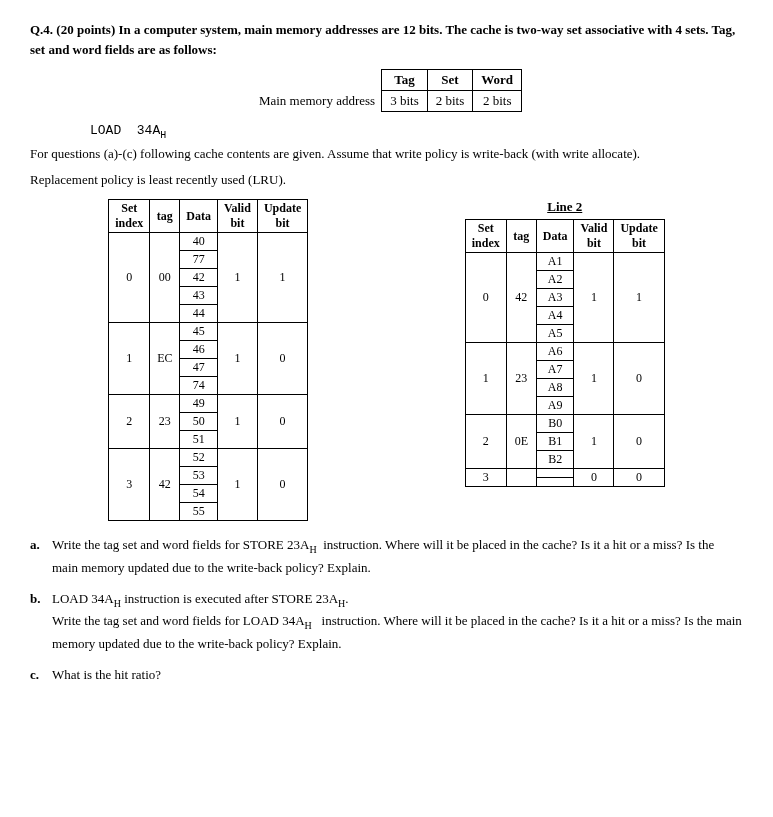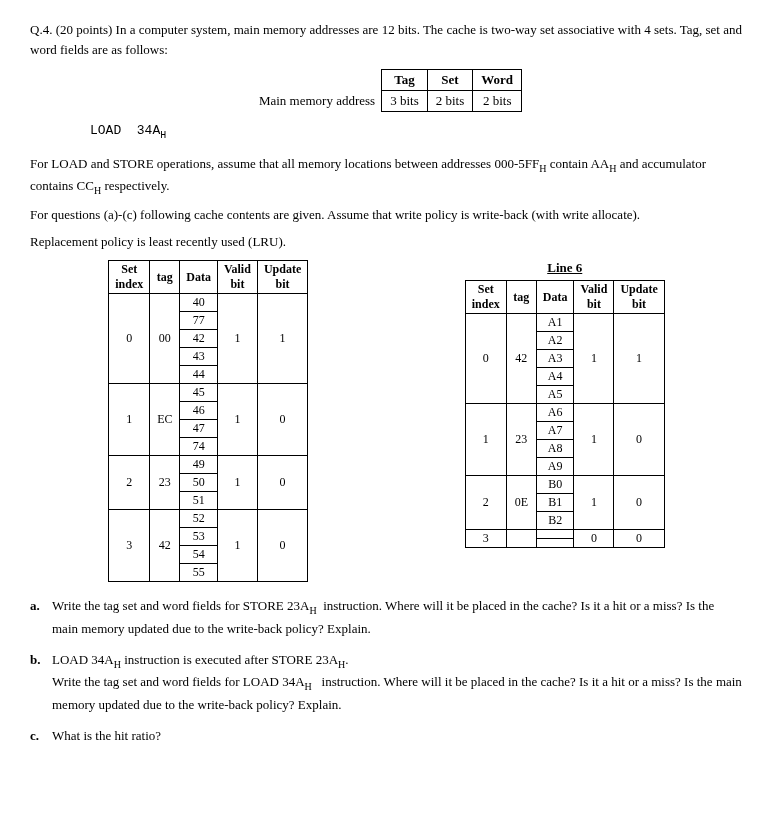--- a/index.html
+++ b/index.html
@@ -8,20 +8,21 @@
       font-size: 13px;
       background: #fff;
       color: #000;
       padding: 20px 30px;
       width: 773px;
       min-height: 817px;
     }
     .question-text {
       line-height: 1.5;
       margin-bottom: 10px;
+      font-weight: bold;
     }
     .memory-table-container {
       display: flex;
       justify-content: center;
       margin: 8px 0;
     }
     .memory-table {
       border-collapse: collapse;
       font-size: 13px;
     }
@@ -116,23 +117,20 @@
     </tbody>
       </table>
   </div>
 
   <div class="store-load">
     <div>
       LOAD &nbsp;34A<sub>H</sub>
     </div>
   </div>
 
-  <div class="para" style="margin-top:10px;">
-    For LOAD and STORE operations, assume that all memory locations between addresses 000-5FF<sub>H</sub> contain AA<sub>H</sub> and accumulator contains CC<sub>H</sub> respectively.
-  </div>
 
   <div class="para">
     For questions (a)-(c) following cache contents are given. Assume that write policy is <span class="bold">write-back</span> (with write allocate).
   </div>
 
   <div class="para">
     Replacement policy is <span class="bold">least recently used</span> (LRU).
   </div>
 
   <div class="tables-wrapper">
@@ -216,21 +214,21 @@
             </tr>
           <tr>
               <td>55</td>
             </tr>
         </tbody>
       </table>
     </div>
 
     <div>
       <div class="line-title">
-        <span>Line 6</span>
+        <span>Line 2</span>
       </div>
       <table class="cache-table">
         <thead>
           <tr>
             <th>Set<br>index</th>
             <th>tag</th>
             <th>Data</th>
             <th>Valid<br>bit</th>
             <th>Update<br>bit</th>
           </tr>

